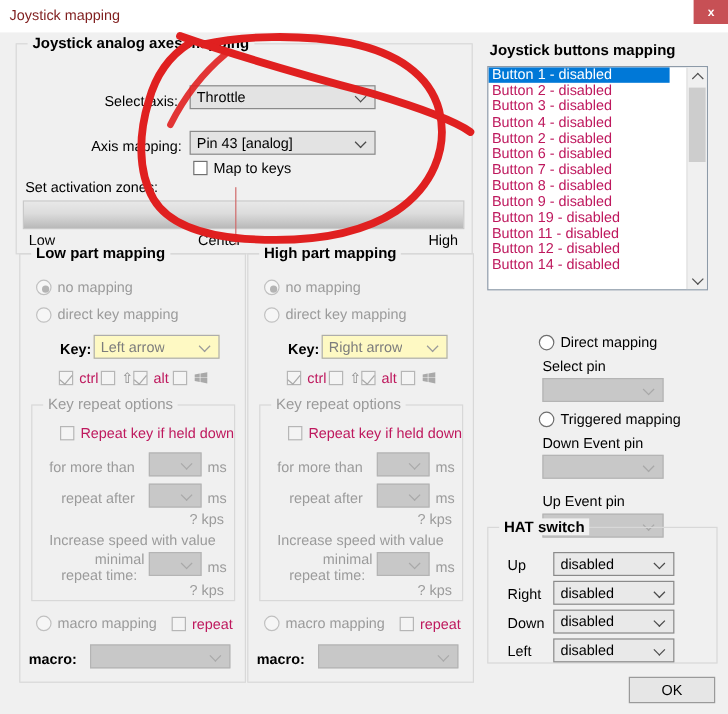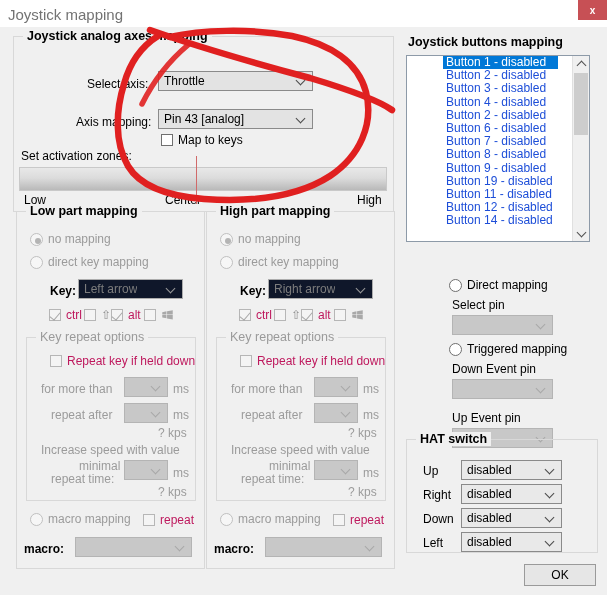--- a/index.html
+++ b/index.html
@@ -14,21 +14,21 @@
   }
 
   
   .titlebar{
     position:absolute;left:0;top:0;width:607px;height:27px;
     background:#ffffff;
     border-bottom:1px solid #ffffff;
   }
   .titlebar .title{
     position:absolute;left:8px;top:6px;
-    font-size:15px;color:#737373;
+    font-size:12px;color:#7f1d1d;
     white-space:nowrap;
   }
   .closebtn{
     position:absolute;right:0;top:0;width:29px;height:20px;
     background:#c75055;
     color:#ffffff;
     font-size:10px;
     display:flex;align-items:center;justify-content:center;
     cursor:pointer;
     font-weight:bold;
@@ -83,21 +83,21 @@
     content:"";position:absolute;left:0;top:1px;
     width:6px;height:6px;
     border-left:1.4px solid #4a4a4a;
     border-bottom:1.4px solid #4a4a4a;
     transform:rotate(-45deg);
   }
   .combo.bold .ctext{font-weight:normal;}
   .combo.disabled{background:#c8c8c8;border-color:#b4b4b4;}
   .combo.disabled .ctext{color:#8f8f8f;}
   .combo.disabled .carrow:before{border-color:#a8a8a8;}
-  .combo.grey{background:#0f172a;border-color:#adadad;}
+  .combo.grey{background:#fef9c3;border-color:#adadad;}
   .combo.grey .ctext{color:#7d7d7d;}
   .combo.grey .carrow:before{border-color:#9a9a9a;}
   .combo.white{background:#e9e9e9;border-color:#8a8a8a;}
 
   
   .cb{position:absolute;cursor:pointer;}
   .cb .box{
     position:absolute;left:0;top:0;width:12px;height:12px;
     border:1px solid #707070;background:#fff;box-sizing:border-box;
   }
@@ -139,21 +139,21 @@
   
   .listbox{
     position:absolute;
     border:1px solid #8d9aa8;
     background:#ffffff;
     overflow:hidden;
     box-sizing:border-box;
   }
   .listitem{
     height:13.2px;line-height:13.2px;
-    padding-left:3px;font-size:12px;color:#1d4ed8;white-space:nowrap;
+    padding-left:3px;font-size:12px;color:#be185d;white-space:nowrap;
     cursor:pointer;
   }
   .listitem.sel{background:#0078d7;color:#fff;}
   .vscroll{
     position:absolute;top:0;right:0;width:16px;height:100%;
     background:#f0f0f0;border-left:1px solid #e0e0e0;
   }
   .vscroll .arrow{
     position:absolute;left:0;width:16px;height:16px;
     display:flex;align-items:center;justify-content:center;
@@ -428,21 +428,21 @@
     <div class="combo disabled" style="left:58px;top:325px;width:117px;">
       <div class="ctext"></div>
       <div class="carrow"></div>
     </div>
   </div>
 
   <div class="group" style="left:400px;top:9px;width:196px;height:403px;border:none;">
     <div class="gtitle" style="left:4px;top:-1px;">Joystick buttons mapping</div>
 
     <div class="listbox" style="left:6px;top:19px;width:184px;height:187px;">
-      <div id="button-list" style="position:absolute;left:0;top:0;right:31px;margin-left:36px;">
+      <div id="button-list" style="position:absolute;left:0;top:0;right:31px;">
           <div class="listitem sel" style="background: rgb(0, 120, 215);">Button 1 - disabled</div>
           <div class="listitem">Button 2 - disabled</div>
           <div class="listitem">Button 3 - disabled</div>
           <div class="listitem">Button 4 - disabled</div>
           <div class="listitem">Button 2 - disabled</div>
           <div class="listitem">Button 6 - disabled</div>
           <div class="listitem">Button 7 - disabled</div>
           <div class="listitem">Button 8 - disabled</div>
           <div class="listitem">Button 9 - disabled</div>
           <div class="listitem">Button 19 - disabled</div>

